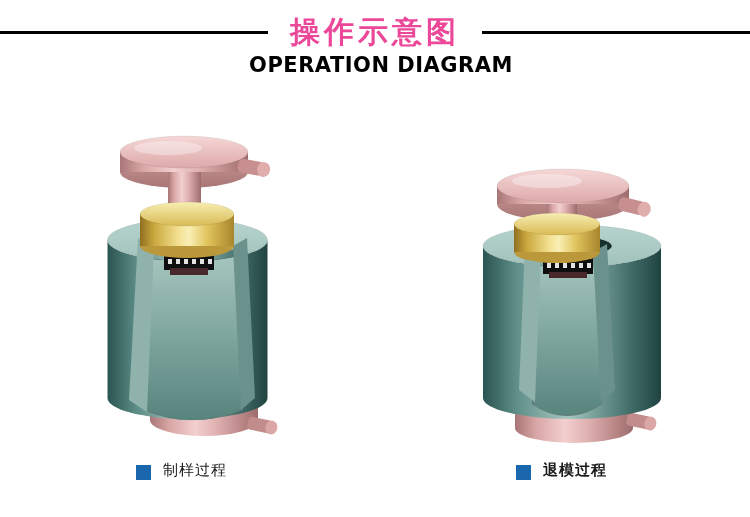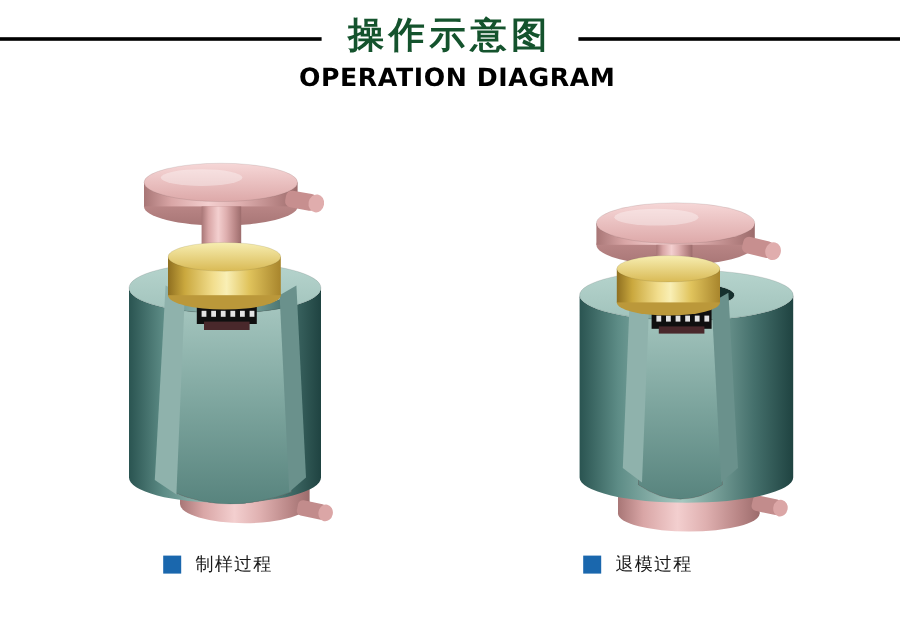--- a/index.html
+++ b/index.html
@@ -11,35 +11,35 @@
   }
   .page { position: relative; width: 750px; height: 517px; background: #fff; overflow: hidden; }
 
   .title-row {
     position: absolute; top: 14px; left: 0; width: 100%;
     display: flex; align-items: center;
   }
   .rule { flex: 1 1 auto; height: 3px; background: #000; }
   .title-cn {
     margin: 0 22px; font-size: 30px; font-weight: 700;
-    letter-spacing: 4px; color: #14532d; white-space: nowrap; line-height: 36px; font-family: Liberation Mono, monospace;
+    letter-spacing: 4px; color: #ec4899; white-space: nowrap; line-height: 36px;
   }
   .title-en {
     position: absolute; top: 53px; left: 0; width: 100%; margin: 0;
     text-align: center; font-size: 21px; font-weight: 700;
     letter-spacing: 0.5px; color: #000; padding-left: 12px;
   }
 
   figure.device { position: absolute; margin: 0; padding: 0; }
   .device-left  { left: 92px;  top: 128px; width: 195px; height: 320px; }
   .device-right { left: 475px; top: 160px; width: 195px; height: 292px; }
 
-  .legend { position: absolute; display: flex; align-items: center; gap: 12px; }
+  .legend { position: absolute; display: flex; align-items: flex-end; gap: 12px; }
   .legend-left  { left: 136px; top: 461px; }
-  .legend-right { left: 486px; top: 461px; }
+  .legend-right { left: 516px; top: 461px; font-weight: bold; }
   .swatch { width: 15px; height: 15px; background: #1a67ad; display: inline-block; }
   .legend-label { font-size: 15px; color: #1a1a1a; letter-spacing: 1px; }
 </style>
 </head>
 <body>
 
 <div class="page">
 
   <svg width="0" height="0" style="position:absolute" aria-hidden="true">
     <defs>

